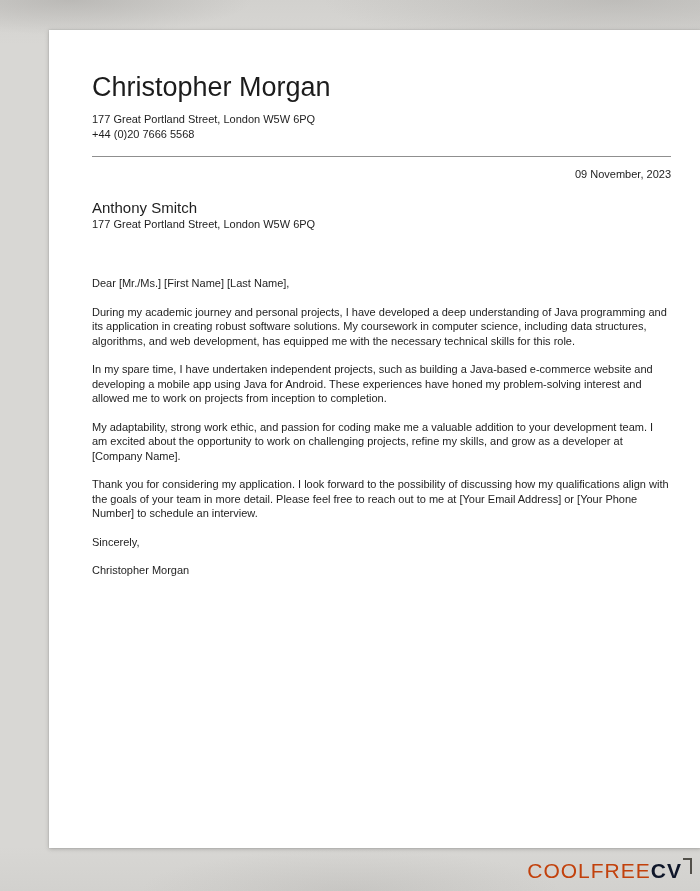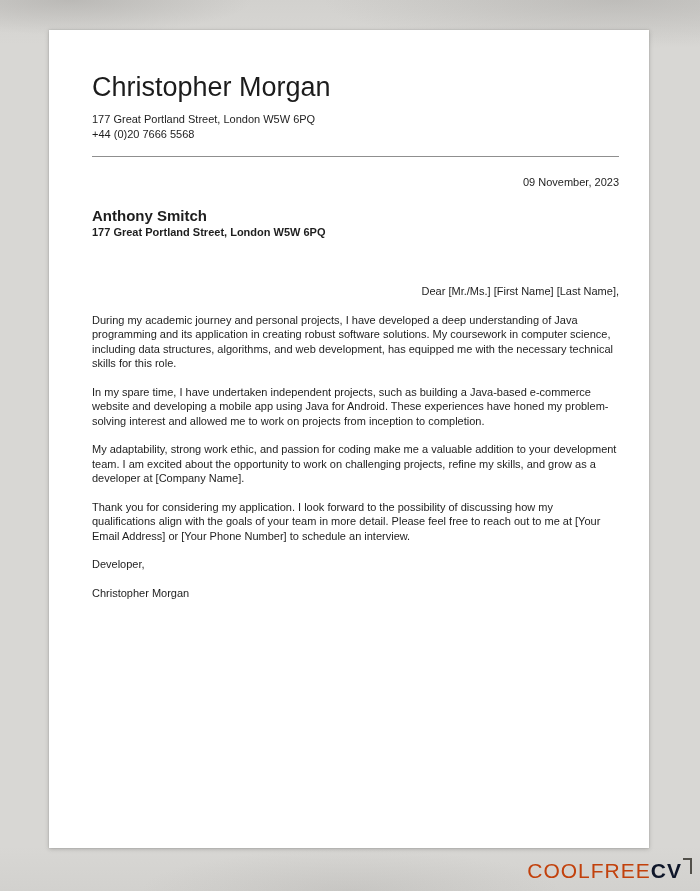--- a/index.html
+++ b/index.html
@@ -17,21 +17,21 @@
       radial-gradient(ellipse 260px 50px at 10% 0%, rgba(148,146,143,0.38), rgba(148,146,143,0) 70%),
       radial-gradient(ellipse 420px 70px at 88% 0%, rgba(148,146,143,0.32), rgba(148,146,143,0) 70%),
       radial-gradient(ellipse 300px 60px at 50% 100%, rgba(148,146,143,0.18), rgba(148,146,143,0) 70%),
       linear-gradient(180deg, #d2d1ce 0%, #d8d7d4 5%, #d8d7d4 95%, #d2d1ce 100%);
   }
 
   .paper {
     position: absolute;
     left: 49px;
     top: 30px;
-    width: 600px;
+    width: 652px;
     height: 818px;
     box-sizing: border-box;
     background: #ffffff;
     padding: 42px 30px 0 43px;
     box-shadow: 0 1px 4px rgba(80, 79, 76, 0.35), 0 0 1px rgba(80, 79, 76, 0.25);
     color: #1e1e1e;
   }
 
   .sender-name {
     margin: 0;
@@ -47,45 +47,43 @@
     line-height: 15px;
   }
 
   .header-divider {
     border: 0;
     border-top: 1px solid #8f8f8f;
     margin: 14px 0 0 0;
   }
 
   .letter-date {
-    margin-top: 18px;
+    margin-top: 10px;
     font-size: 11px;
     line-height: 15px;
     text-align: right;
   }
 
   .recipient-block {
     margin-top: 17px;
     font-size: 11px;
     line-height: 15px;
-    font-weight: bold;
   }
   .recipient-name {
     font-size: 15px;
     line-height: 18px;
   }
 
   .body-text {
     margin: 14px 0 0 0;
     font-size: 11px;
     line-height: 14.5px;
   }
   .salutation {
     margin-top: 44px;
-    text-align: right;
   }
 
   .logo {
     position: absolute;
     right: 8px;
     bottom: 10px;
     font-size: 21px;
     line-height: 21px;
     letter-spacing: 1px;
     white-space: nowrap;
@@ -135,21 +133,21 @@
 
   <p class="body-text">During my academic journey and personal projects, I have developed a deep understanding of Java programming and its application in creating robust software solutions. My coursework in computer science, including data structures, algorithms, and web development, has equipped me with the necessary technical skills for this role.</p>
 
   <p class="body-text">In my spare time, I have undertaken independent projects, such as building a Java-based e-commerce website and developing a mobile app using Java for Android. These experiences have honed my problem-solving interest and allowed me to work on projects from inception to completion.</p>
 
 
   <p class="body-text">My adaptability, strong work ethic, and passion for coding make me a valuable addition to your development team. I am excited about the opportunity to work on challenging projects, refine my skills, and grow as a developer at [Company Name].</p>
 
   <p class="body-text">Thank you for considering my application. I look forward to the possibility of discussing how my qualifications align with the goals of your team in more detail. Please feel free to reach out to me at [Your Email Address] or [Your Phone Number] to schedule an interview.</p>
 
-  <p class="body-text">Developer,</p>
+  <p class="body-text">Sincerely,</p>
 
   <p class="body-text">Christopher Morgan</p>
 
 </div>
 
 <div class="logo">
   <span class="logo-light">COOLFREE</span><span class="logo-bold">CV</span><span class="logo-mark"></span>
 </div>
 
 </body></html>

